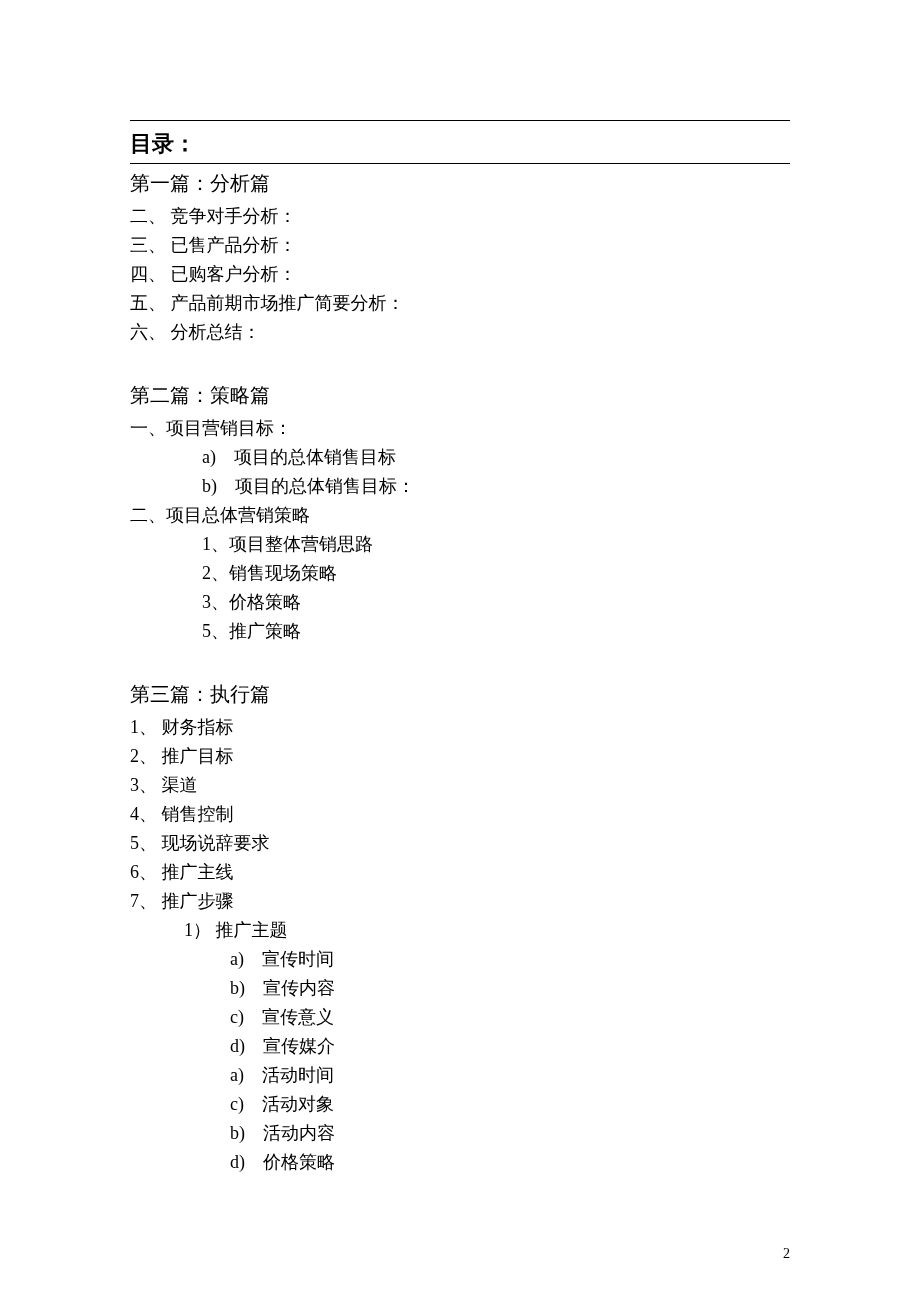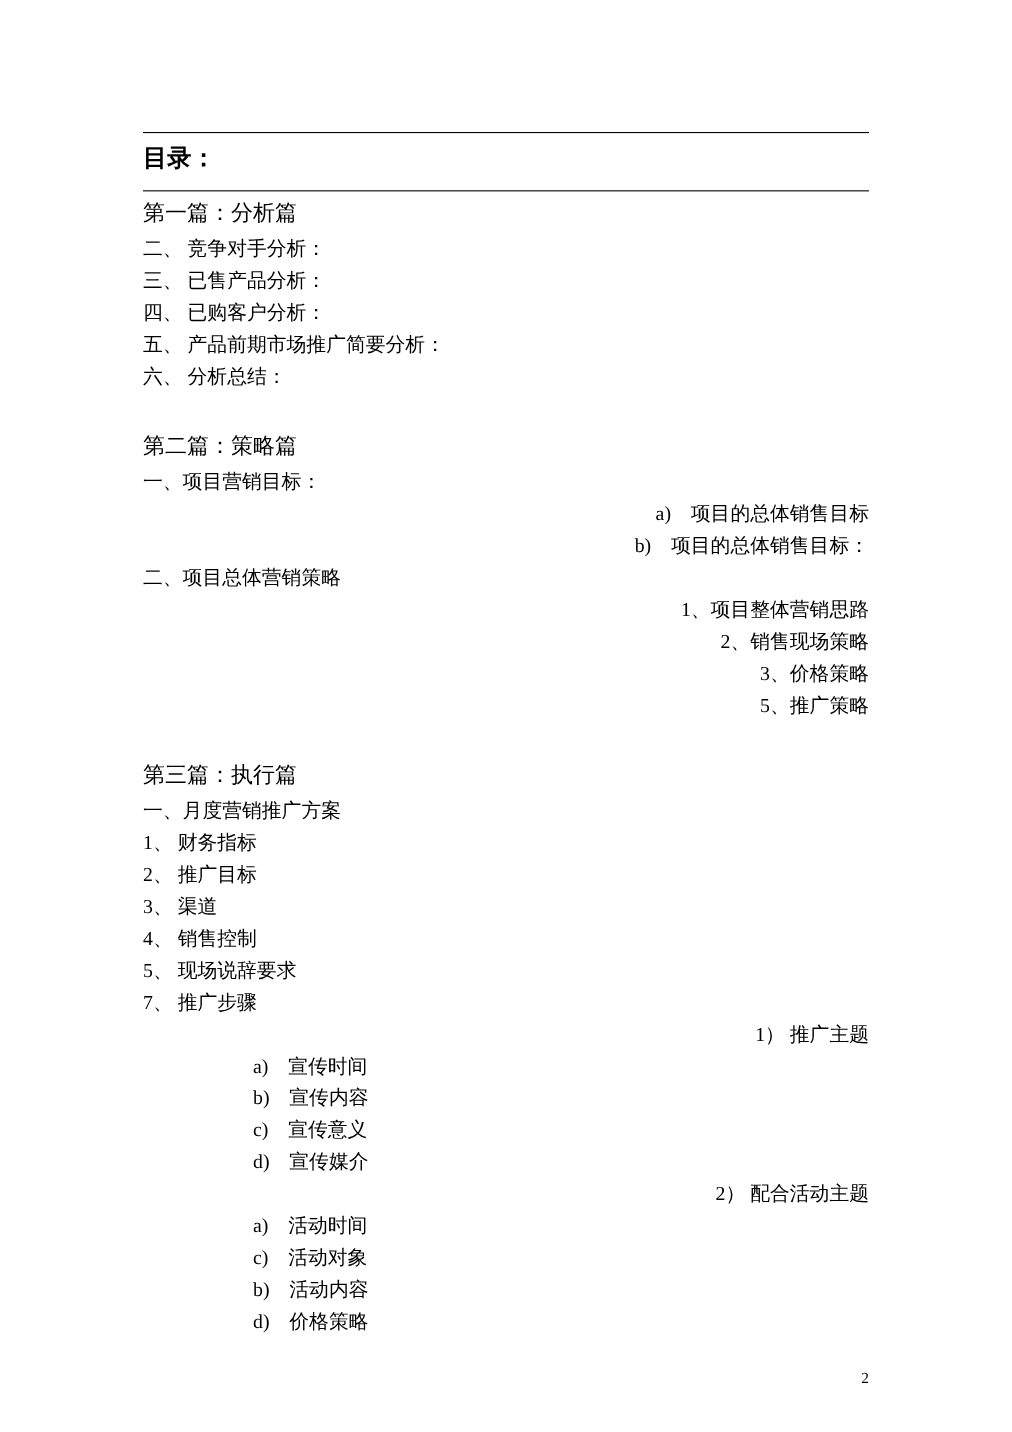--- a/index.html
+++ b/index.html
@@ -15,43 +15,43 @@
       padding: 120px 130px 60px 130px;
     }
     .hr-top {
       border: none;
       border-top: 1.5px solid #000;
       margin-bottom: 8px;
     }
     .title {
       font-size: 22px;
       font-weight: bold;
-      margin: 6px 0 14px 0;
+      margin: 6px 0 4px 0;
     }
     .hr-under {
       border: none;
       border-top: 1px solid #000;
       margin-bottom: 6px;
     }
     .section-title {
       font-size: 20px;
       font-weight: normal;
       margin-top: 4px;
       margin-bottom: 6px;
     }
     .section-block {
       margin-bottom: 36px;
     }
     .entry {
       font-size: 18px;
       line-height: 1.5;
       margin-bottom: 2px;
     }
-    .indent-1 { padding-left: 72px; text-align: right; }
-    .indent-1b { padding-left: 54px; text-align: right; }
+    .indent-1 { padding-left: 72px; }
+    .indent-1b { padding-left: 54px; }
     .indent-2 { padding-left: 100px; }
     .page-number {
       position: absolute;
       bottom: 40px;
       right: 130px;
       font-size: 14px;
       font-family: "Times New Roman", serif;
     }
   </style>
 </head>
@@ -76,33 +76,32 @@
         <div class="entry indent-1">a)　项目的总体销售目标</div>
         <div class="entry indent-1">b)　项目的总体销售目标：</div>
         <div class="entry ">二、项目总体营销策略</div>
         <div class="entry indent-1">1、项目整体营销思路</div>
         <div class="entry indent-1">2、销售现场策略</div>
         <div class="entry indent-1">3、价格策略</div>
         <div class="entry indent-1">5、推广策略</div>
       </div>
       <div class="section-block">
         <div class="section-title">第三篇：执行篇</div>
-        <div class="entry ">一、月度营销推广方案</div>
         <div class="entry ">1、 财务指标</div>
         <div class="entry ">2、 推广目标</div>
         <div class="entry ">3、 渠道</div>
         <div class="entry ">4、 销售控制</div>
         <div class="entry ">5、 现场说辞要求</div>
+        <div class="entry ">6、 推广主线</div>
         <div class="entry ">7、 推广步骤</div>
         <div class="entry indent-1b">1） 推广主题</div>
         <div class="entry indent-2">a)　宣传时间</div>
         <div class="entry indent-2">b)　宣传内容</div>
         <div class="entry indent-2">c)　宣传意义</div>
         <div class="entry indent-2">d)　宣传媒介</div>
-        <div class="entry indent-1b">2） 配合活动主题</div>
         <div class="entry indent-2">a)　活动时间</div>
         <div class="entry indent-2">c)　活动对象</div>
         <div class="entry indent-2">b)　活动内容</div>
         <div class="entry indent-2">d)　价格策略</div>
       </div>
     </div>
 </div>
 
 <div class="page-number">2</div>
 

